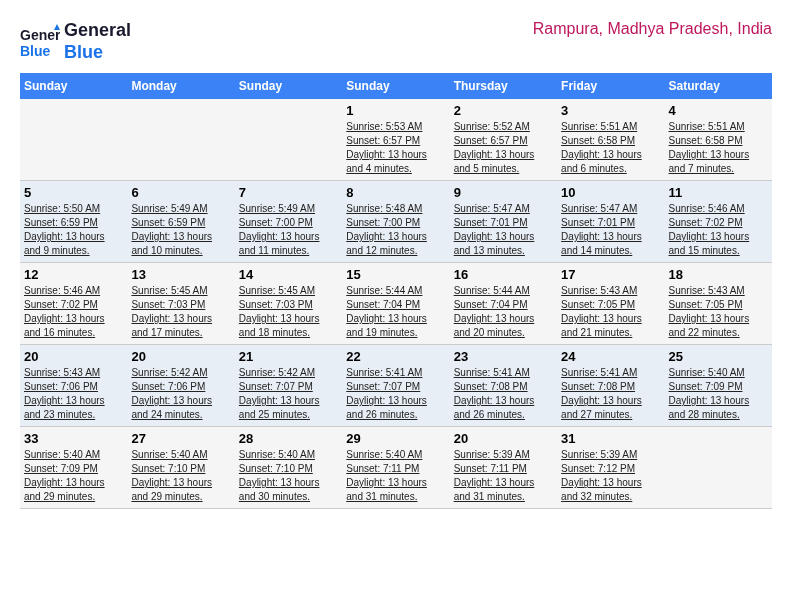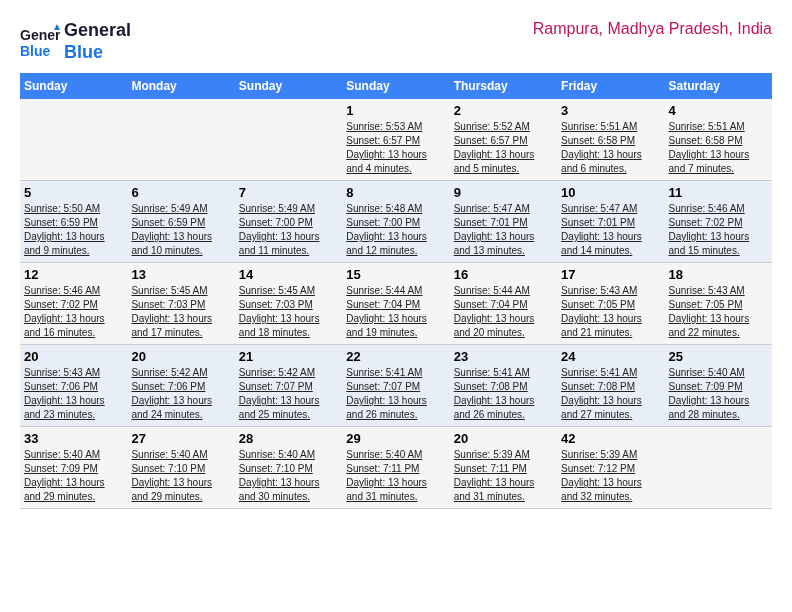--- a/index.html
+++ b/index.html
@@ -250,19 +250,19 @@
         </td>
         <td>
           <span class="day-number">29</span>
           <div class="day-info">Sunrise: 5:40 AM<br>Sunset: 7:11 PM<br>Daylight: 13 hours and 31 minutes.</div>
         </td>
         <td>
           <span class="day-number">20</span>
           <div class="day-info">Sunrise: 5:39 AM<br>Sunset: 7:11 PM<br>Daylight: 13 hours and 31 minutes.</div>
         </td>
         <td>
-          <span class="day-number">42</span>
+          <span class="day-number">31</span>
           <div class="day-info">Sunrise: 5:39 AM<br>Sunset: 7:12 PM<br>Daylight: 13 hours and 32 minutes.</div>
         </td>
         <td></td>
       </tr>
     </tbody>
 </table>
 
 </body></html>

